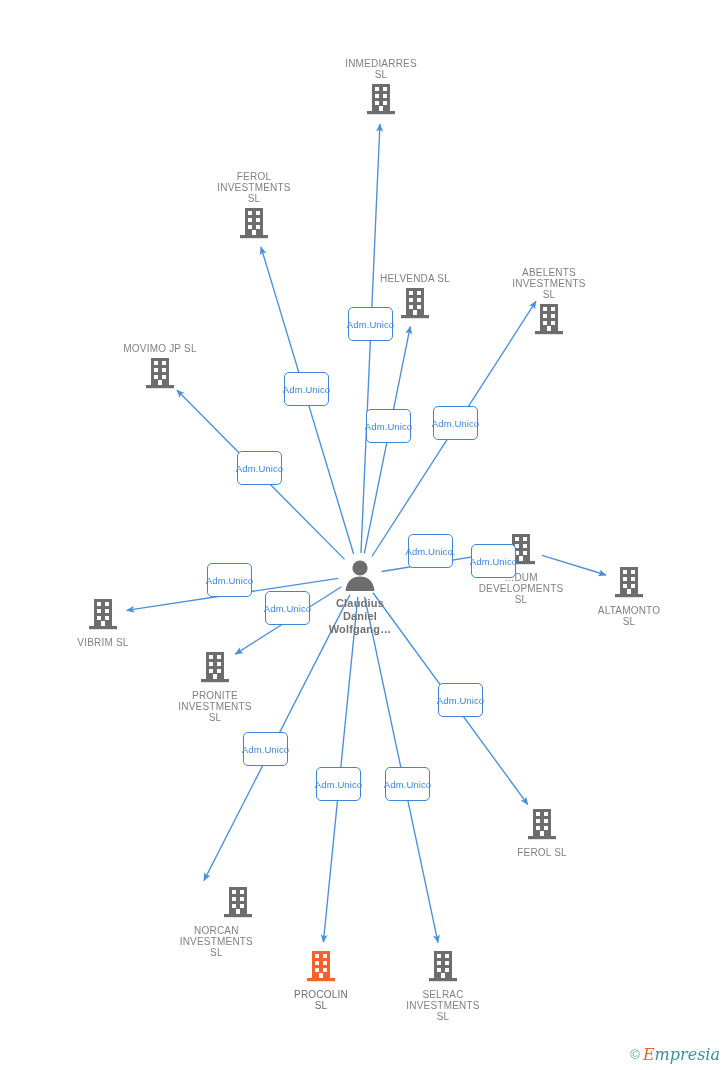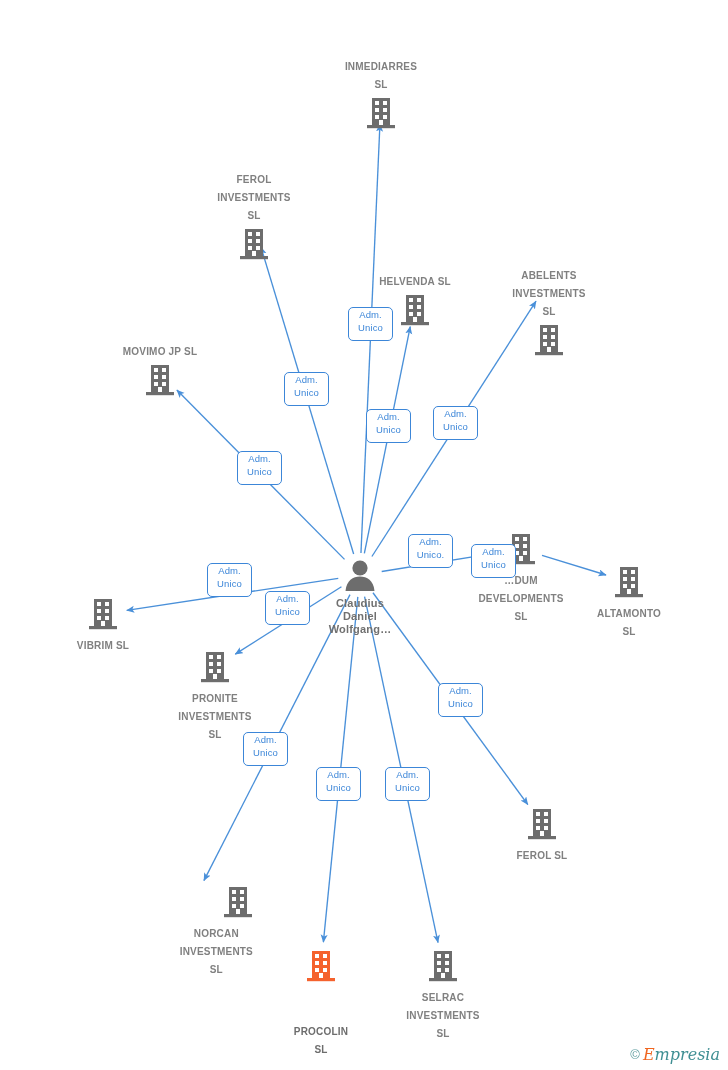--- a/index.html
+++ b/index.html
@@ -6,35 +6,35 @@
   body{
     font-family:"Liberation Sans","DejaVu Sans",sans-serif;
     width:728px;height:1070px;overflow:hidden;position:relative;
   }
   #stage{position:relative;width:728px;height:1070px;}
   svg#edges{position:absolute;left:0;top:0;width:728px;height:1070px;}
 
   .node{position:absolute;display:flex;flex-direction:column;align-items:center;width:120px;}
   .node .icon{display:block;}
   .node .label{
-    font-size:10px;line-height:18px;color:#808080;text-align:center;
-    letter-spacing:.2px;white-space:pre-line;margin-top:2px;font-weight:bold;
+    font-size:10px;line-height:11px;color:#808080;text-align:center;
+    letter-spacing:.2px;white-space:pre-line;margin-top:2px;font-weight:normal;
   }
   .node.label-above{flex-direction:column-reverse;}
   .node.label-above .label{margin-top:0;margin-bottom:2px;}
   .node.highlight .label{color:#6d6d6d;}
 
   .person .label{font-weight:bold;font-size:11px;line-height:13px;color:#707070;}
 
   .badge{
     position:absolute;box-sizing:border-box;
     width:45px;height:34px;
     border:1.4px solid #3c86d8;border-radius:5px;background:#ffffff;
     color:#3c86d8;font-size:9.5px;line-height:13px;
-    display:flex;flex-direction:column;align-items:center;justify-content:flex-start;
+    display:flex;flex-direction:row;align-items:center;justify-content:center;
     text-align:center;letter-spacing:.1px;
   }
   .badge span{display:block;}
 
   #watermark{
     position:absolute;right:8px;bottom:6px;
     display:flex;align-items:center;gap:3px;
     font-size:15px;
   }
   #watermark .c{color:#5f9ea0;font-size:13px;}
@@ -239,21 +239,21 @@
             <rect x="9" y="12" width="4" height="4" fill="#fff"></rect>
             <rect x="17" y="12" width="4" height="4" fill="#fff"></rect>
             <rect x="9" y="19" width="4" height="4" fill="#fff"></rect>
             <rect x="17" y="19" width="4" height="4" fill="#fff"></rect>
             <rect x="13" y="24" width="4" height="5" fill="#fff"></rect>
           </svg></div>
         <div class="label">NORCAN
 INVESTMENTS
 SL</div>
       </div>
-      <div class="node highlight" style="left: 261px; top: 949px; gap: 34px;">
+      <div class="node highlight" style="left: 261px; top: 949px;">
         <div class="icon"><svg width="30" height="34" viewBox="0 0 30 34">
             <rect x="6" y="2" width="18" height="27" fill="#f5622d"></rect>
             <rect x="1" y="29" width="28" height="3.2" fill="#f5622d"></rect>
             <rect x="9" y="5" width="4" height="4" fill="#fff"></rect>
             <rect x="17" y="5" width="4" height="4" fill="#fff"></rect>
             <rect x="9" y="12" width="4" height="4" fill="#fff"></rect>
             <rect x="17" y="12" width="4" height="4" fill="#fff"></rect>
             <rect x="9" y="19" width="4" height="4" fill="#fff"></rect>
             <rect x="17" y="19" width="4" height="4" fill="#fff"></rect>
             <rect x="13" y="24" width="4" height="5" fill="#fff"></rect>

